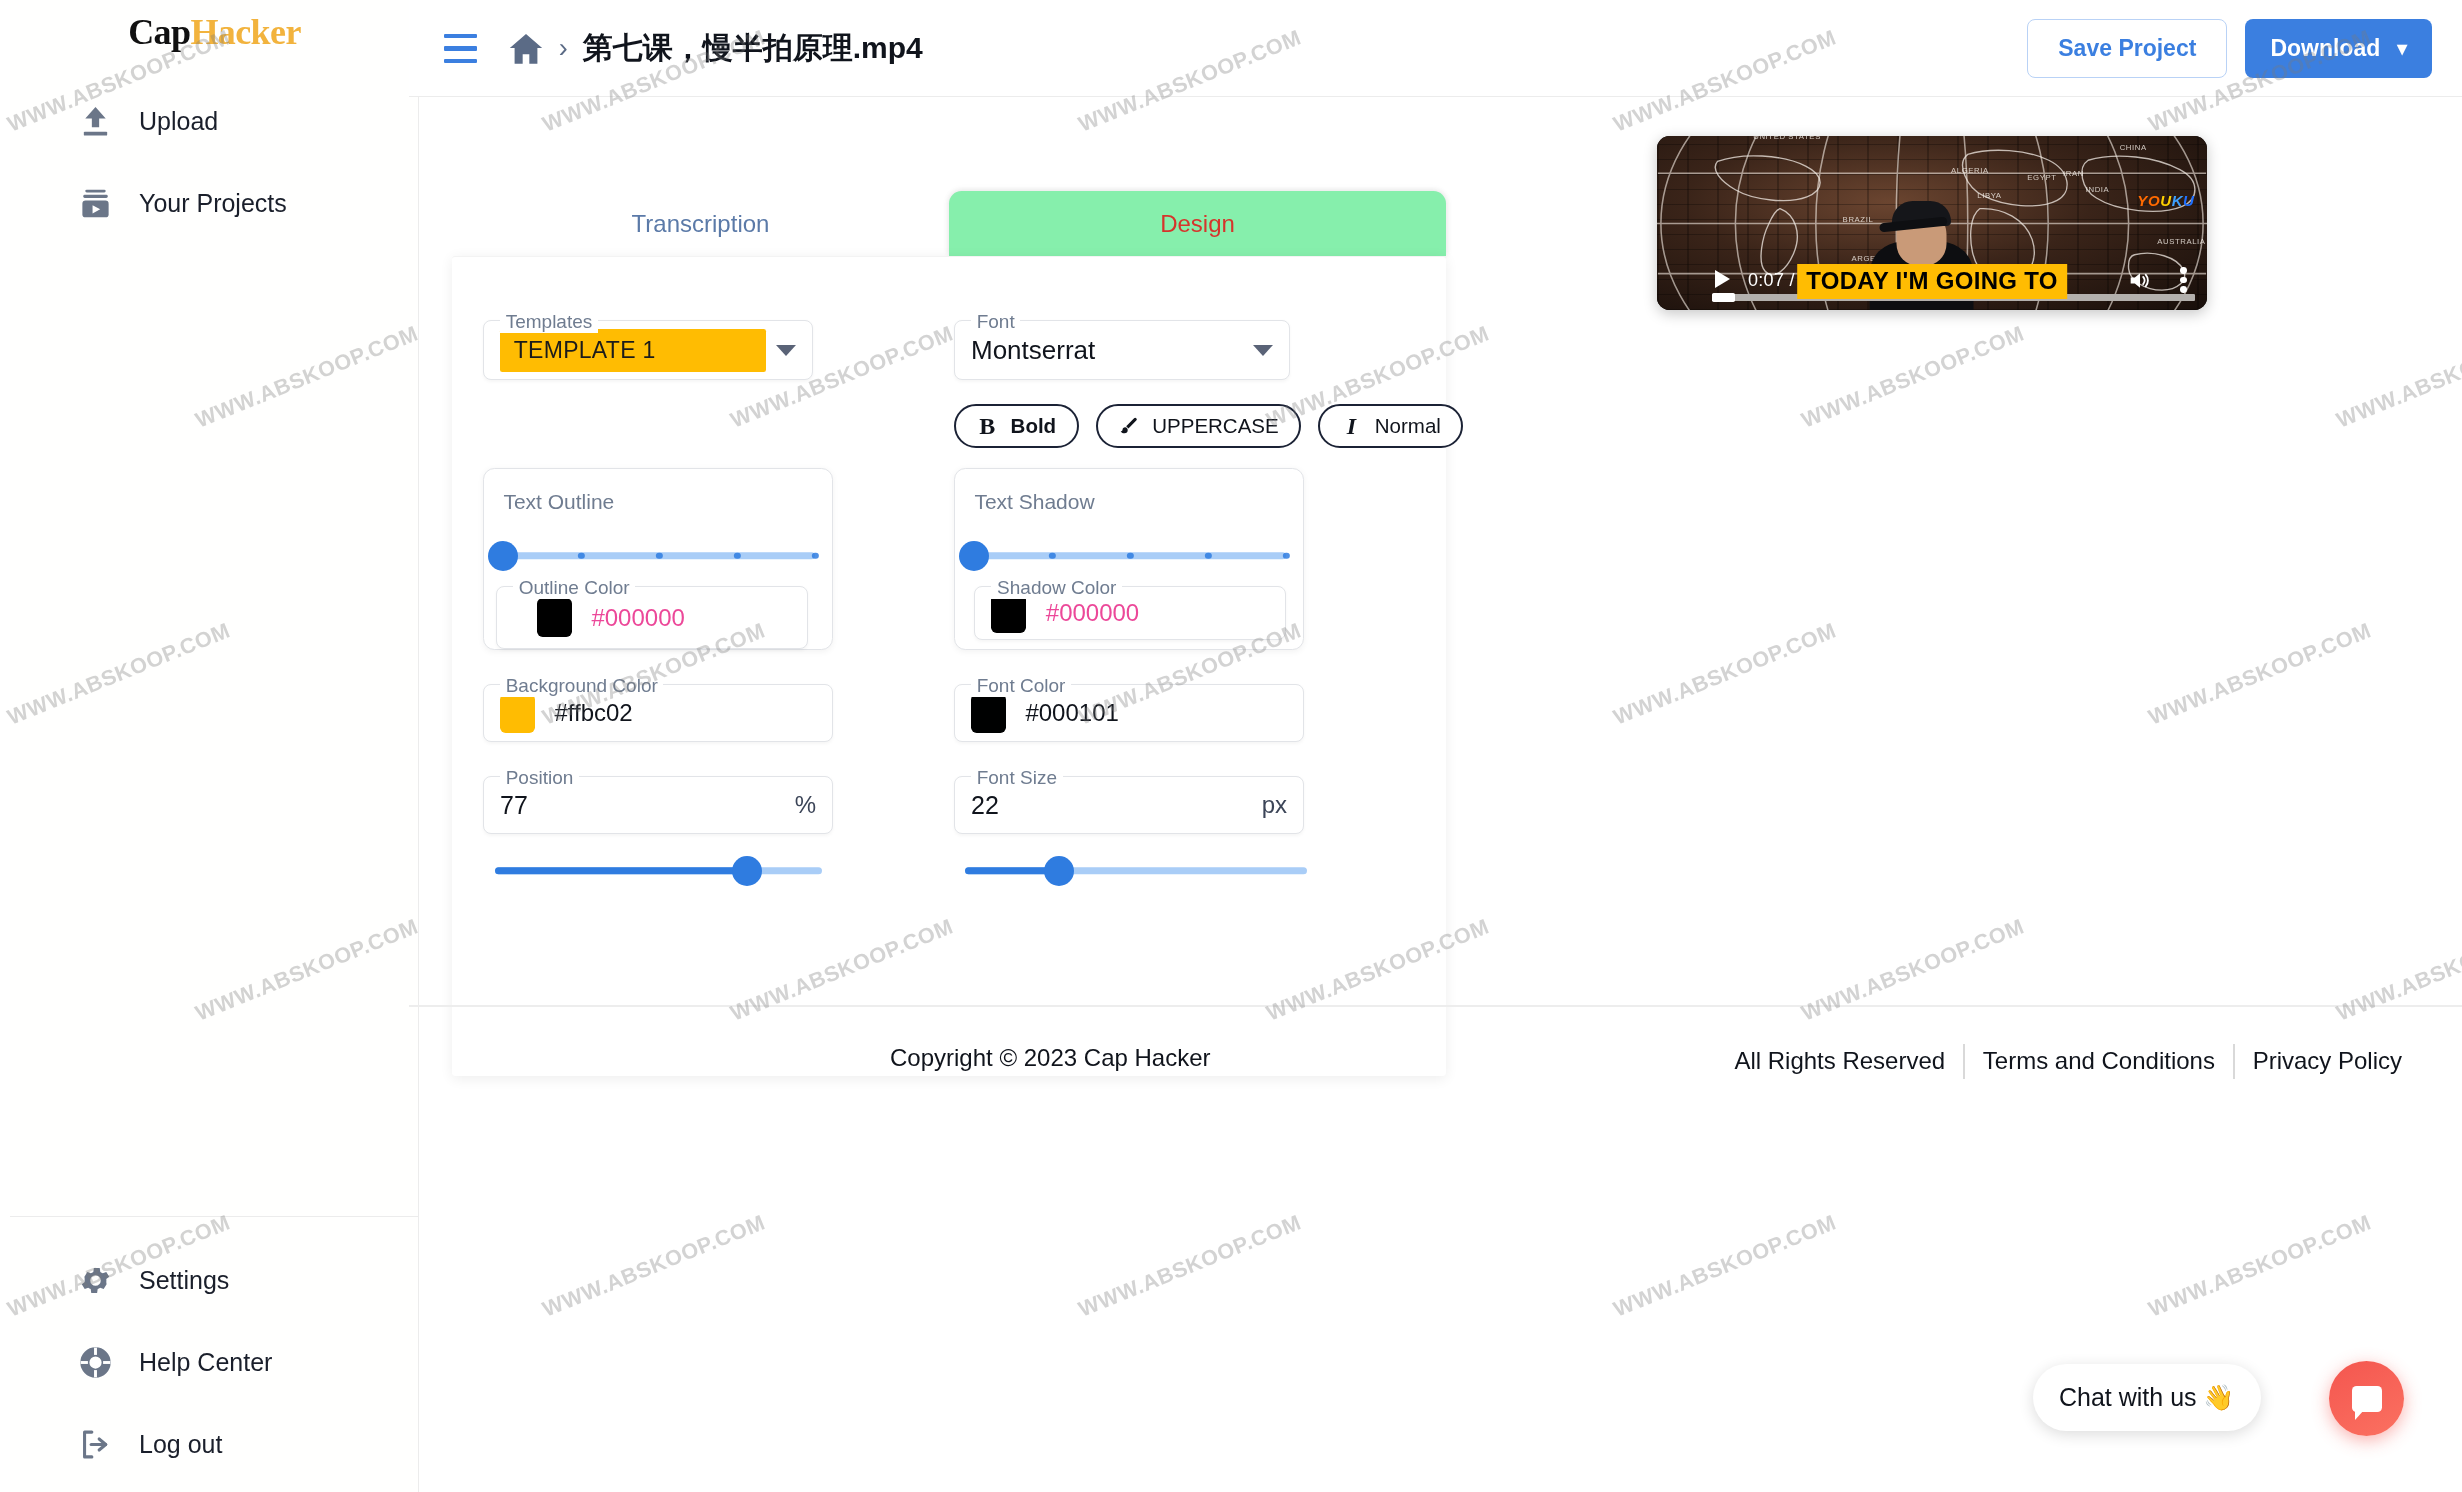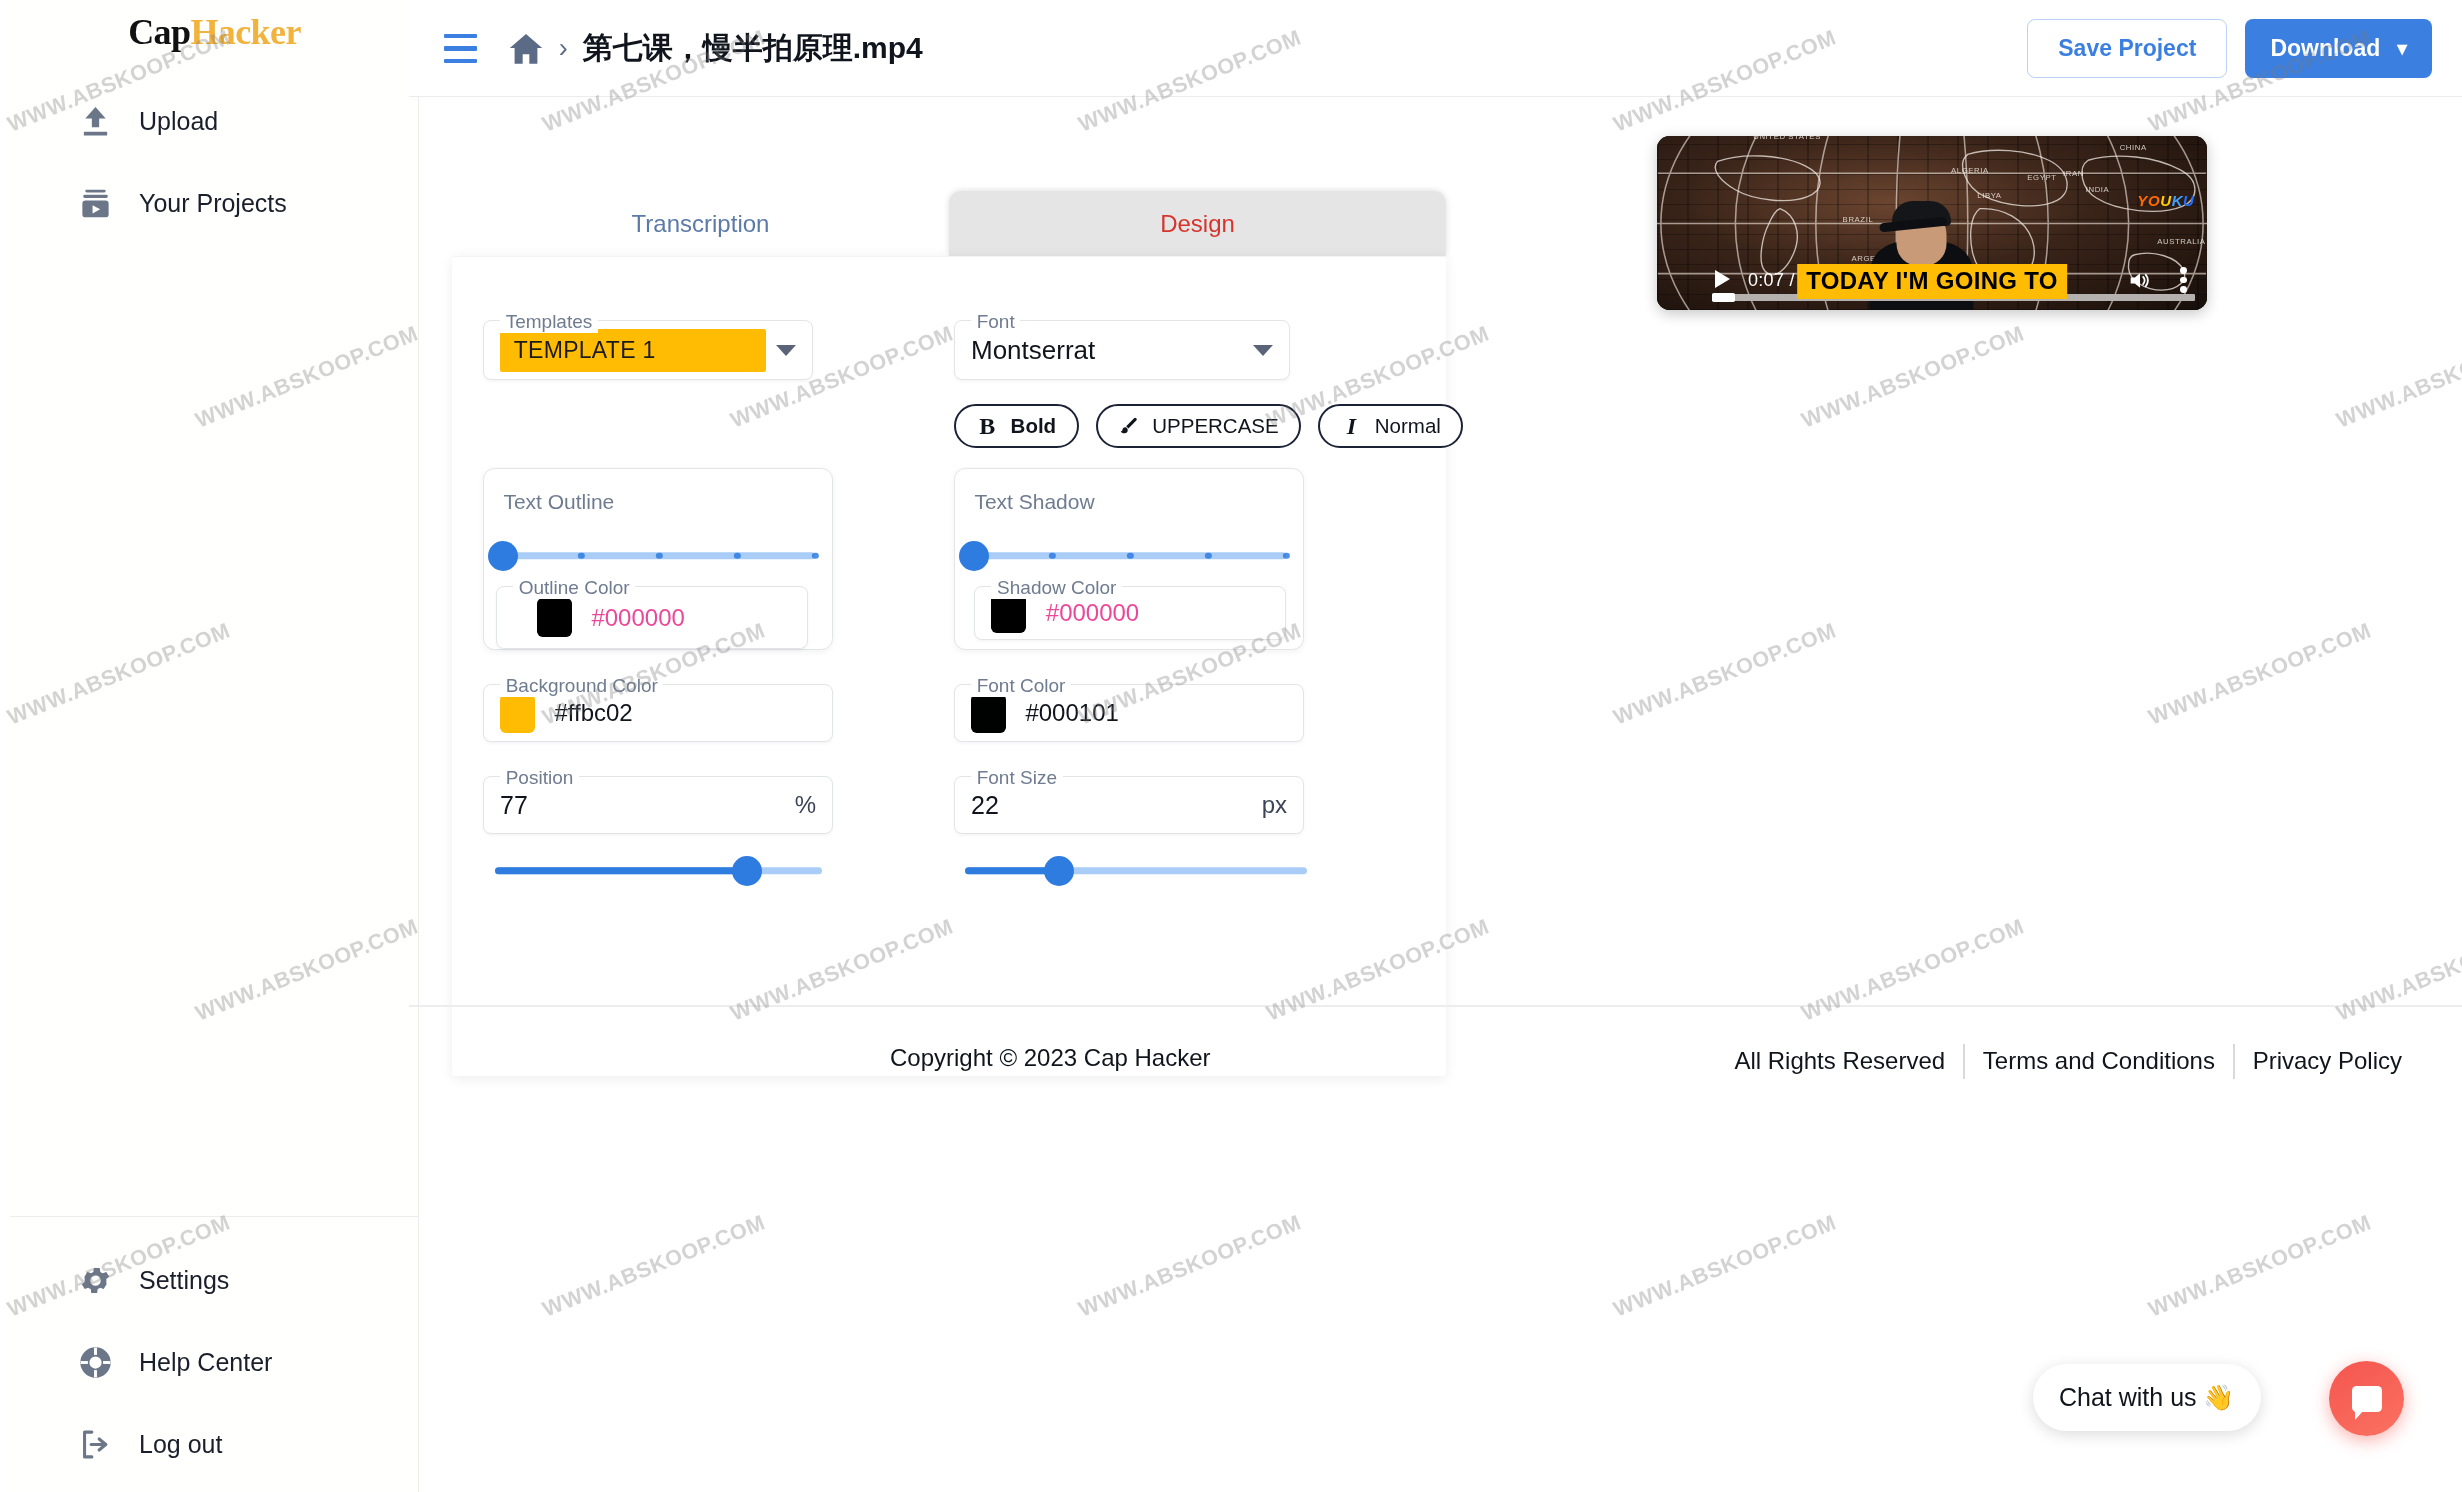--- a/index.html
+++ b/index.html
@@ -89,21 +89,21 @@
   .tabs {
     position: absolute; left: 43px; top: 94px; width: 994px; height: 65px;
     display: flex;
   }
   .tab {
     flex: 1 1 0; display:flex; align-items:center; justify-content:center;
     font-size: 24px; cursor:pointer;
   }
   .tab.inactive { color:#5b7aa8; }
   .tab.active {
-    color:#d6342c; background:#e5e5e5;
+    color:#d6342c; background:#86efac;
     border-radius: 12.5px 12.5px 0 0;
     box-shadow: 0 -1.7px 6.8px rgba(0,0,0,0.05), -1.7px 0 6.8px rgba(0,0,0,0.04), 1.7px 0 6.8px rgba(0,0,0,0.04);
   }
 
   .design-card {
     position: absolute; left: 43px; top: 159px; width: 994px; height: 820px;
     background:#fff; border-radius: 3.4px;
     box-shadow: 0 2.3px 12.5px rgba(0,0,0,0.07);
     border-top: 1.1px solid #f3f3f3;
   }

